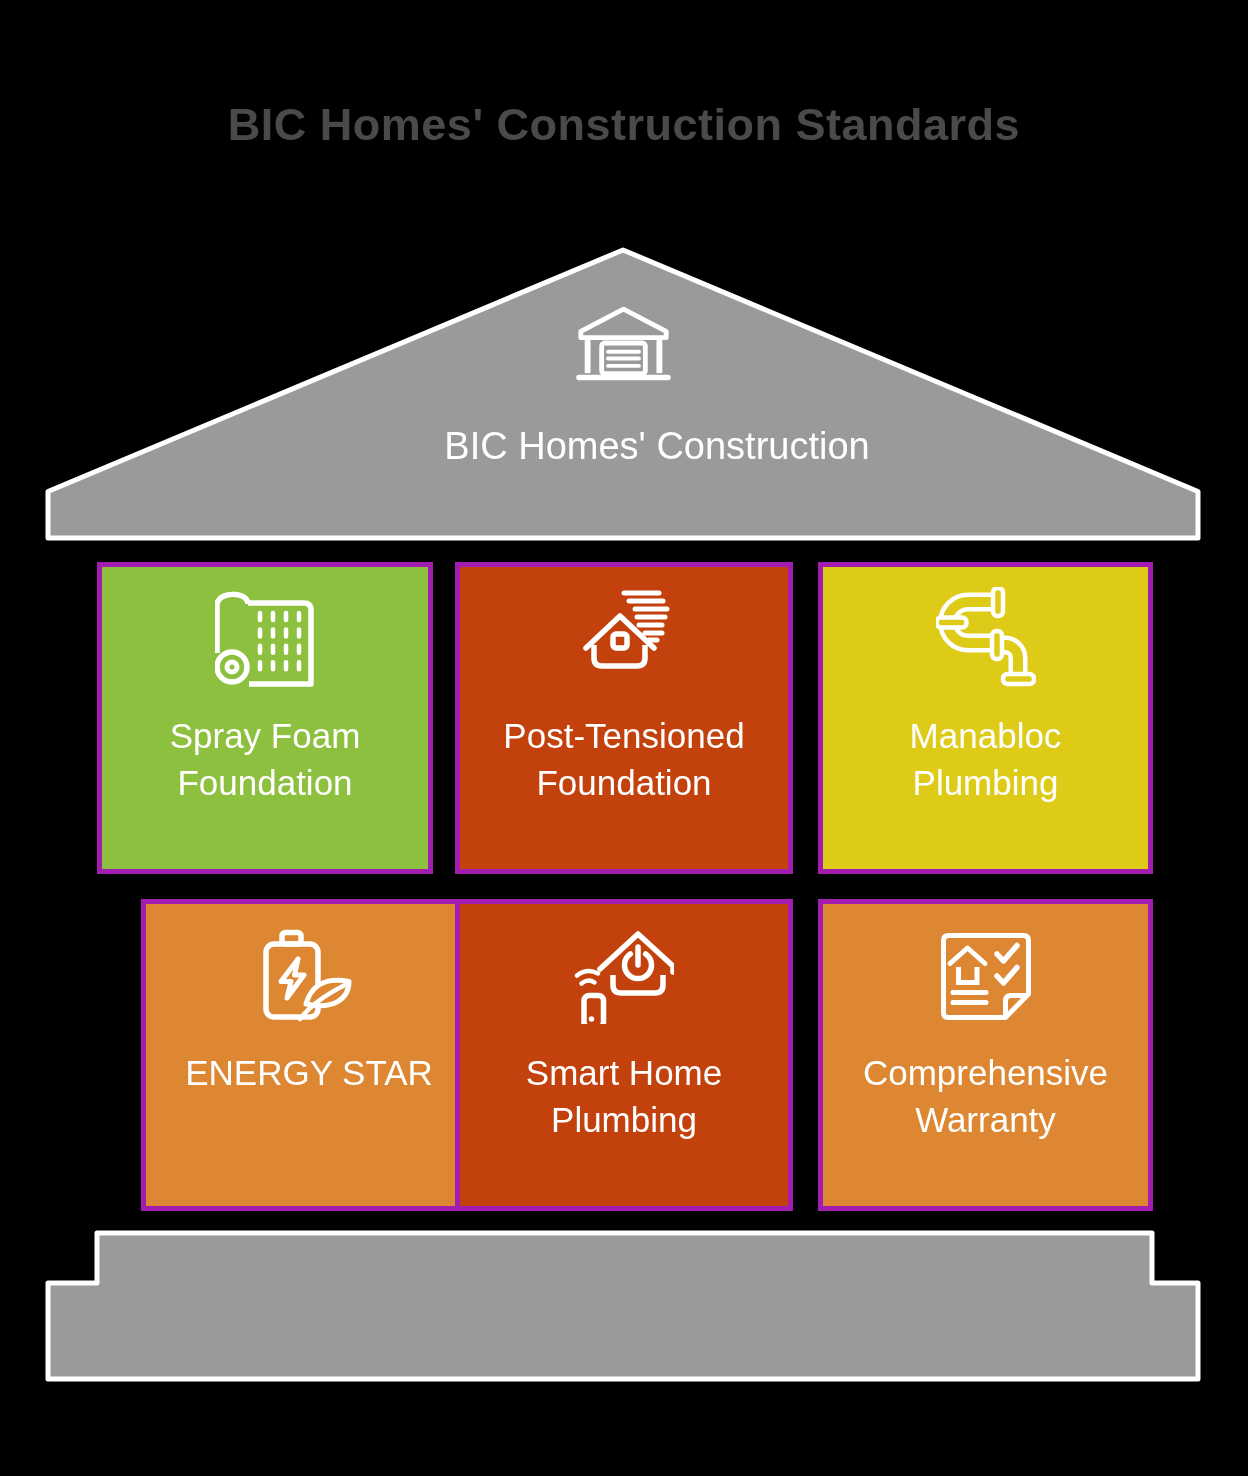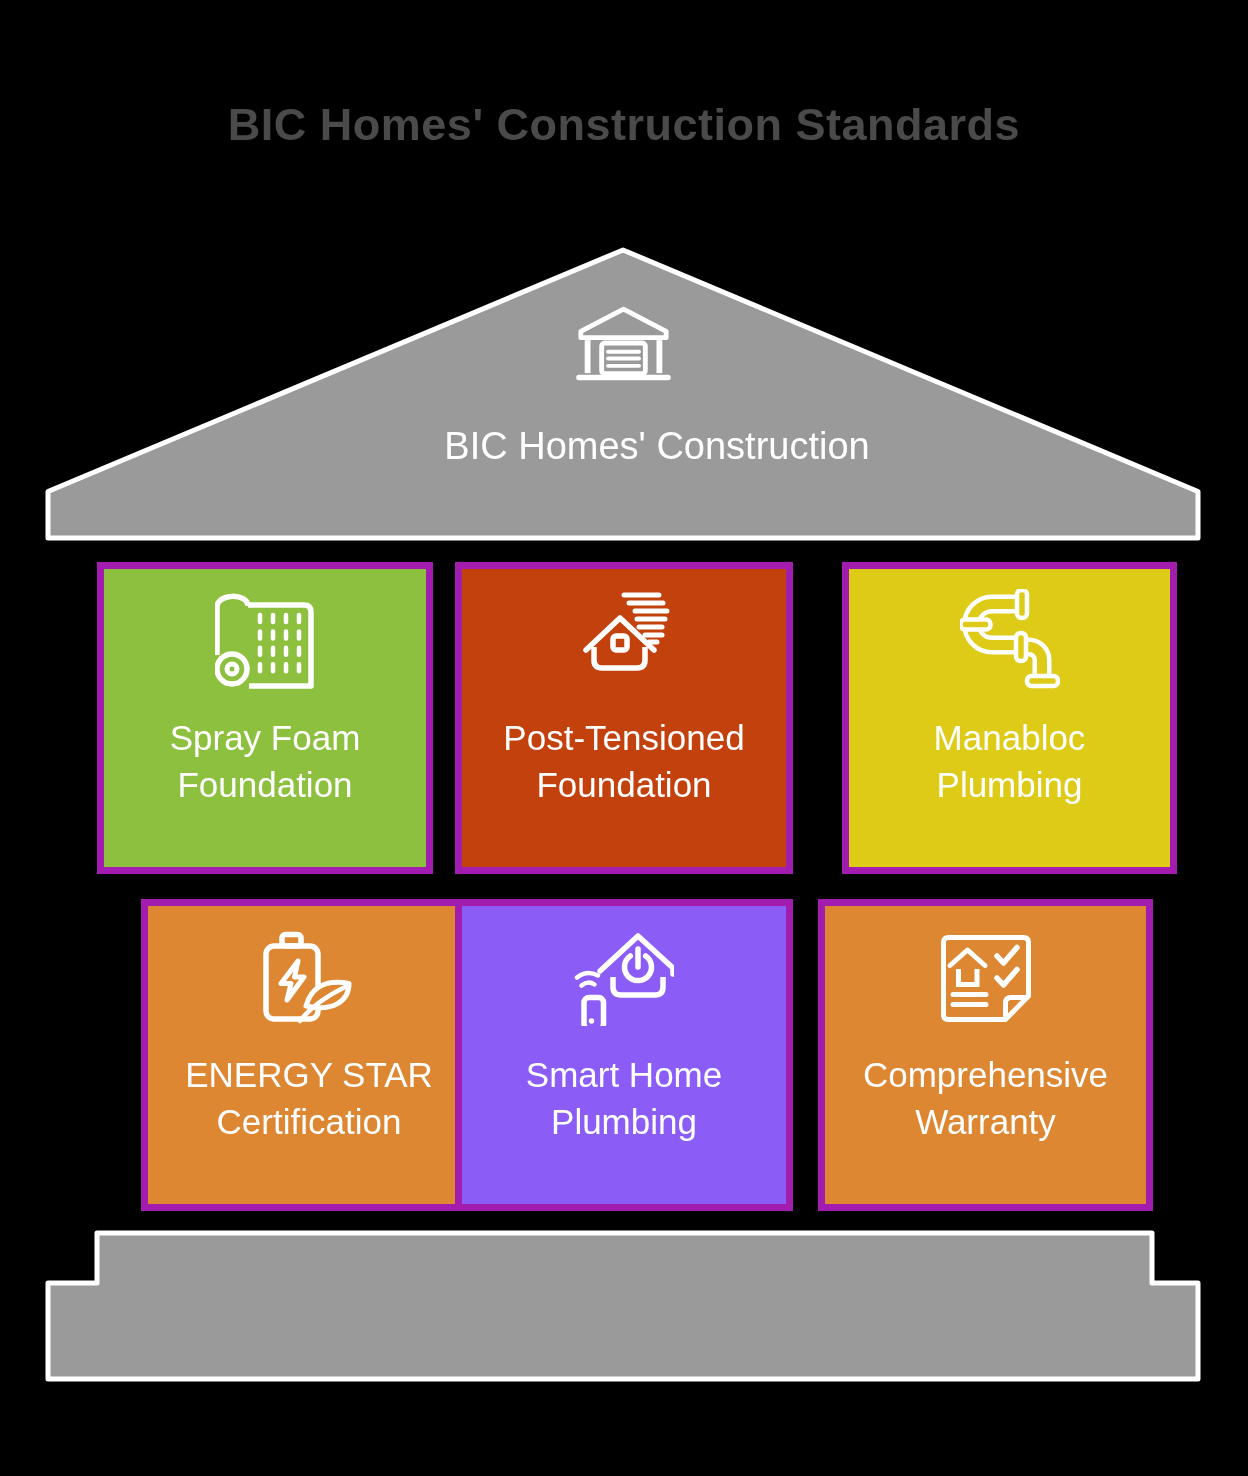--- a/index.html
+++ b/index.html
@@ -14,26 +14,26 @@
   }
   .roof-svg,.base-svg{position:absolute;left:0;display:block;}
   .roof-svg{top:0;}
   .base-svg{top:1228px;}
   .roof-icon{position:absolute;left:575px;top:302px;}
   .roof-label{
     position:absolute;left:0;top:426px;width:1246px;text-align:center;
     color:#FFFFFF;font-size:38px;line-height:40px;padding-left:34px;
   }
   .tile{
-    position:absolute;box-sizing:border-box;border:7px solid #a21caf;
+    position:absolute;box-sizing:border-box;border:5px solid #a21caf;
     display:flex;flex-direction:column;align-items:center;
   }
   .tile-0{left:97px;top:562px;width:336px;height:312px;}
   .tile-1{left:455px;top:562px;width:338px;height:312px;}
-  .tile-2{left:818px;top:562px;width:335px;height:312px;margin-left:24px;}
+  .tile-2{left:818px;top:562px;width:335px;height:312px;}
   .tile-3{left:97px;top:899px;width:336px;height:312px;margin-left:44px;}
   .tile-4{left:455px;top:899px;width:338px;height:312px;}
   .tile-5{left:818px;top:899px;width:335px;height:312px;}
   .tile-icon{margin-top:20px;display:block;}
   .tile-label{
     margin-top:25px;text-align:center;color:#FFFFFF;
     font-size:35px;line-height:47px;font-weight:400;
   }
   .ico{stroke:#FFFFFF;fill:none;}
 </style>
@@ -112,25 +112,24 @@
   <div class="tile tile-3" style="background-color: rgb(221, 135, 51);">
     <svg class="tile-icon" width="100" height="100" viewBox="0 0 100 100">
       <rect class="ico" x="7" y="20" width="52" height="73" rx="8" stroke-width="5.5"></rect>
       <rect class="ico" x="23" y="8.5" width="19" height="11.5" rx="3.5" stroke-width="5.5"></rect>
       <path class="ico" d="M39,35 L22,57.5 H32 L28,74 L45,51 H35.5 Z" stroke-width="5" stroke-linejoin="round"></path>
       <path d="M47,80 C52,62 66,53 90,57.5 C90,75 74,86 47,80 Z" stroke="#FFFFFF" stroke-width="5" stroke-linejoin="round" fill="#DD8733"></path>
       <path class="ico" d="M41,95 C50,83 62,73 86,61" stroke-width="4.5" stroke-linecap="round"></path>
     </svg>
     <div class="tile-label">
       <div>ENERGY STAR</div>
-      <div>Certification</div>
     </div>
   </div>
 
-  <div class="tile tile-4" style="background-color: #8b5cf6;">
+  <div class="tile tile-4" style="background-color: #c2410c;">
     <svg class="tile-icon" width="100" height="100" viewBox="0 0 100 100">
       <path class="ico" d="M26,45 L64,10 L99,42 V48" stroke-width="5.5" stroke-linecap="round" stroke-linejoin="round"></path>
       <path class="ico" d="M39,51 V61 Q39,69 47,69 H81 Q89,69 89,61 V51" stroke-width="5.5"></path>
       <path class="ico" d="M56.3,30 A13.5,13.5 0 1 0 71.7,30" stroke-width="5.5" stroke-linecap="round"></path>
       <path class="ico" d="M64,23 V41" stroke-width="5.5" stroke-linecap="round"></path>
       <rect class="ico" x="10" y="71.5" width="19.5" height="31.5" rx="5" stroke-width="5.5"></rect>
       <circle cx="17.5" cy="95" r="2.75" fill="#FFFFFF"></circle>
       <path class="ico" d="M3,51.5 Q13,43.5 24,49.5" stroke-width="4.5" stroke-linecap="round"></path>
       <path class="ico" d="M7.5,59.5 Q14,54 20.5,58.5" stroke-width="4.5" stroke-linecap="round"></path>
     </svg>

